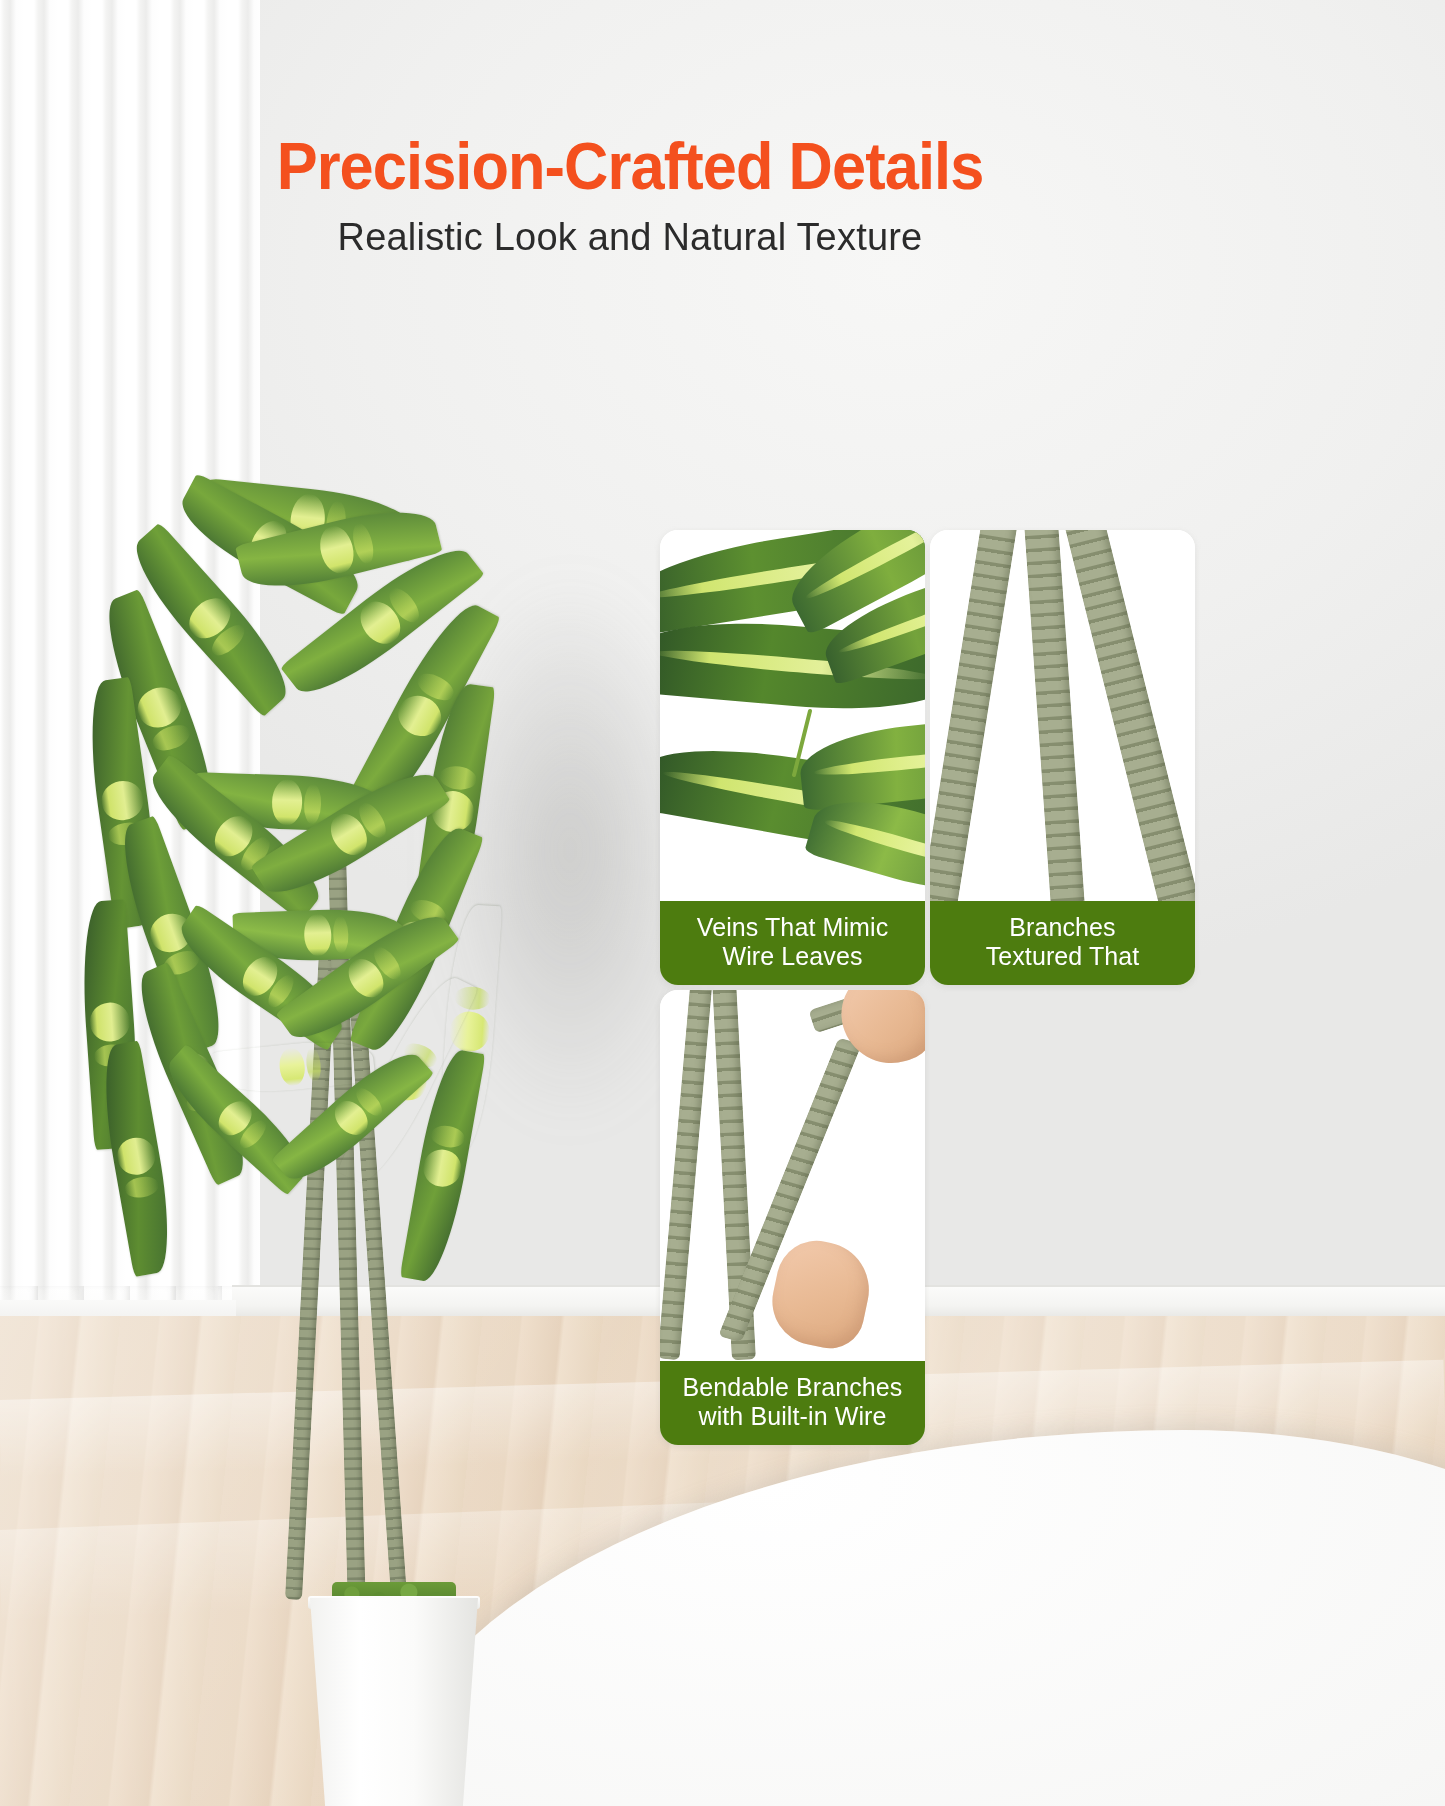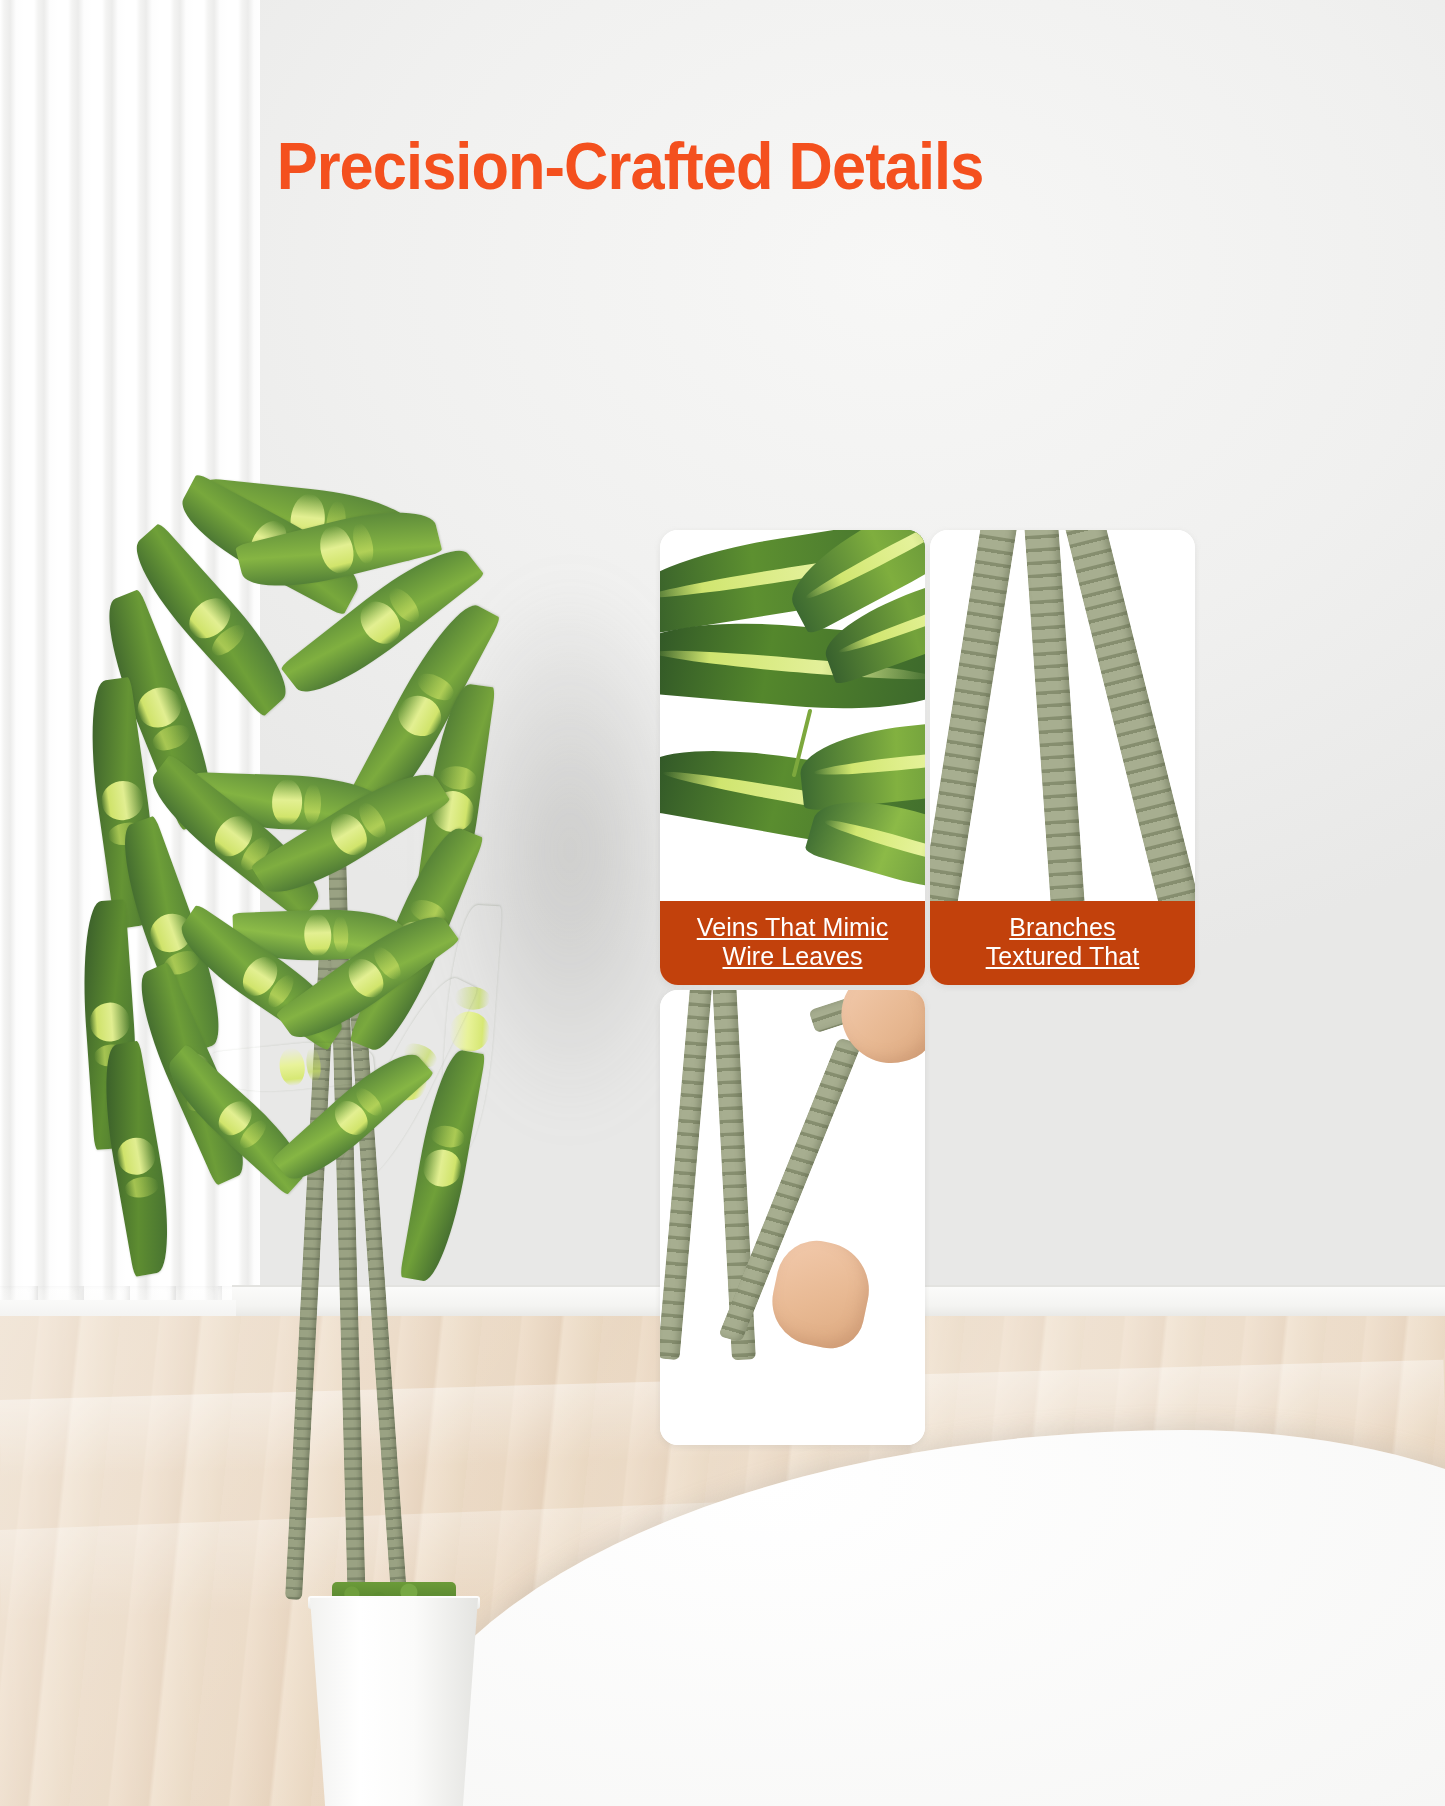--- a/index.html
+++ b/index.html
@@ -172,27 +172,26 @@
     border-radius:18px;
     overflow:hidden;
     background:#ffffff;
     display:flex;flex-direction:column;
     box-shadow:0 2px 6px rgba(150,150,146,.18);
   }
   .card-media{
     position:relative;flex:1;overflow:hidden;background:#ffffff;
   }
   .card-caption{
-    background:#c2410c;color:#ffffff;
+    background:#4d7c0f;color:#ffffff;
     text-align:center;
     font-size:25px;line-height:1.16;
     font-weight:normal;
     padding:12px 6px 14px;
     letter-spacing:.1px;
-    text-decoration:underline;
   }
 
   
   .cl-leaf{
     position:absolute;border-radius:50% 8% 50% 8%;
   }
   .cl-leaf::after{
     content:"";position:absolute;left:6%;top:40%;width:88%;height:18%;
     border-radius:50%;
     background:linear-gradient(90deg,rgba(205,226,98,0),rgba(215,235,115,.95) 20%,rgba(235,246,160,.95) 60%,rgba(205,226,98,0));
@@ -302,20 +301,21 @@
     <div class="leaf" style="left:180px;top:616px;width:46px;height:176px;background:linear-gradient(100deg,#3b6630,#7cad3f 48%,#4c7936);transform:rotate(-48deg);"></div>
     <div class="leaf" style="left:322px;top:612px;width:46px;height:178px;background:linear-gradient(100deg,#3d6931,#86b644 46%,#4f7c38);transform:rotate(-132deg);"></div>
 
     <div class="moss"></div>
     <div class="pot-rim"></div>
     <div class="pot"></div>
 
   </div>
 
   <div class="headline">Precision-Crafted Details</div>
+  <div class="subhead">Realistic Look and Natural Texture</div>
 
   <div class="grid">
 
     <div class="card">
       <div class="card-media">
         <div class="cl-leaf" style="left:-34px;top:8px;width:320px;height:74px;background:linear-gradient(95deg,#2f5529,#5d9030 40%,#3d6a2e);transform:rotate(-9deg);"></div>
         <div class="cl-leaf" style="left:-26px;top:96px;width:320px;height:80px;background:linear-gradient(95deg,#2b4f26,#54872c 42%,#39642c);transform:rotate(5deg);"></div>
         <div class="cl-leaf" style="left:120px;top:-14px;width:230px;height:70px;background:linear-gradient(95deg,#3a6730,#7fae3e 44%,#4c7a35);transform:rotate(-28deg);"></div>
         <div class="cl-leaf" style="left:160px;top:60px;width:210px;height:62px;background:linear-gradient(95deg,#365f2d,#74a33b 44%,#487335);transform:rotate(-20deg);"></div>
         <div class="cl-leaf" style="left:-20px;top:230px;width:330px;height:78px;background:linear-gradient(95deg,#2d5227,#5a8d2f 42%,#3b672d);transform:rotate(10deg);"></div>
@@ -343,17 +343,21 @@
 
     <div class="card">
       <div class="card-media">
         <div class="tk" style="left:14px;top:-10px;width:22px;height:380px;transform:rotate(5deg);border-radius:6px;"></div>
         <div class="tk" style="left:62px;top:-10px;width:24px;height:380px;transform:rotate(-3deg);border-radius:6px;"></div>
         <div class="tk" style="left:118px;top:40px;width:24px;height:320px;transform:rotate(16deg) skewX(-6deg);border-radius:6px;"></div>
         <div class="tk" style="left:150px;top:6px;width:90px;height:24px;transform:rotate(-18deg);border-radius:6px;"></div>
         <div class="hand" style="left:182px;top:-22px;width:92px;height:96px;border-radius:46px 30px 38px 50px;transform:rotate(-16deg);"></div>
         <div class="hand" style="left:114px;top:252px;width:94px;height:104px;border-radius:40px 48px 34px 44px;transform:rotate(12deg);"></div>
       </div>
+      <div class="card-caption">
+        <div>Bendable Branches</div>
+        <div>with Built-in Wire</div>
+      </div>
     </div>
 
 
   </div>
 </div>
 
 </body></html>

